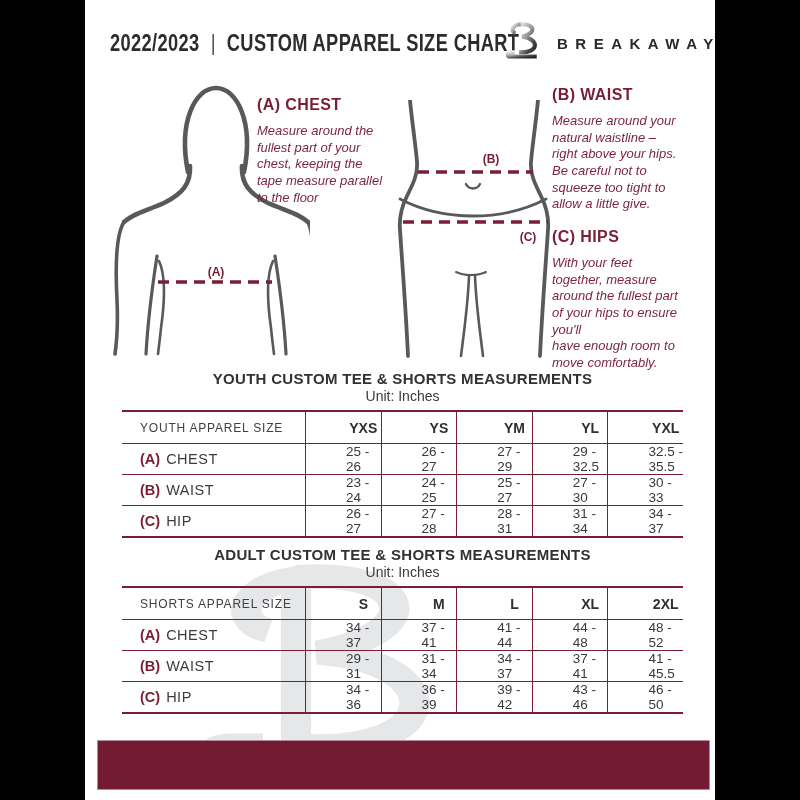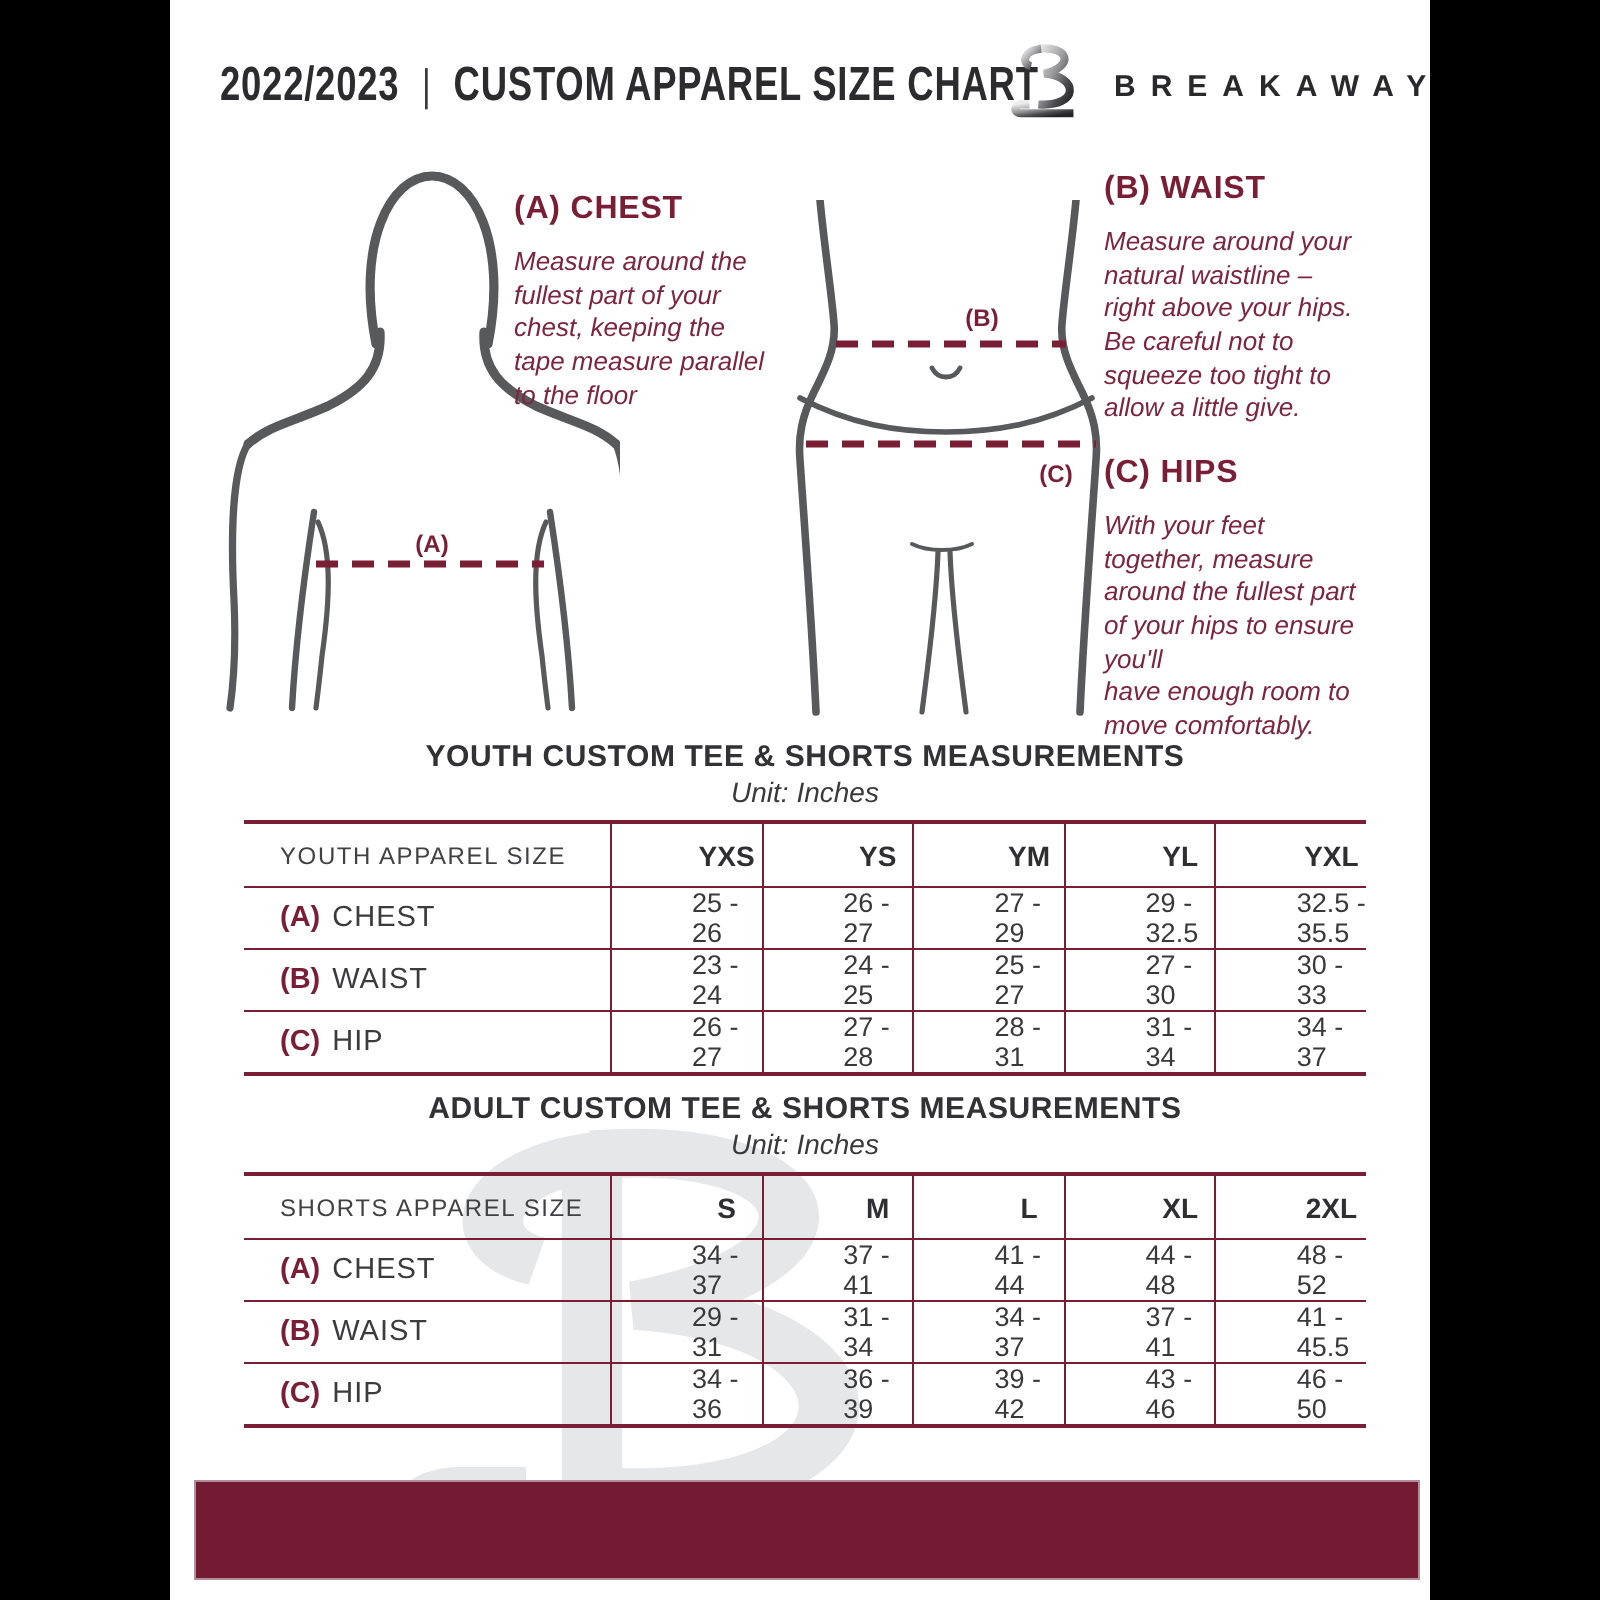--- a/index.html
+++ b/index.html
@@ -26,21 +26,21 @@
   .fig{position:absolute;}
   .fig-upper{left:25px;top:80px;}
   .fig-lower{left:305px;top:100px;}
   .fig path,.fig line{fill:none;stroke:#58595b;stroke-linecap:round;}
   .fig .dash{stroke:var(--maroon,#7a1e36);stroke-width:3.4;stroke-dasharray:11 7;stroke-linecap:butt;}
   .fig text{font-family:"Liberation Sans",sans-serif;font-size:12px;font-weight:bold;fill:var(--maroon,#7a1e36);}
 
   
   .sec-title{position:absolute;left:37px;width:561px;text-align:center;font-size:15px;font-weight:bold;
     color:#323234;letter-spacing:.3px;}
-  .sec-unit{position:absolute;left:37px;width:561px;text-align:center;font-size:14px;font-style:italic;color:#3a3a3c;}
+  .sec-unit{position:absolute;left:37px;width:561px;text-align:center;font-size:14px;color:#3a3a3c;}
 
   
   .size-table{position:absolute;left:37px;width:561px;display:grid;
     grid-template-columns:183px repeat(5,1fr);
     border-top:2px solid var(--maroon,#7a1e36);border-bottom:2px solid var(--maroon,#7a1e36);}
   .cell{display:flex;align-items:center;height:30px;border-bottom:1.5px solid var(--maroon,#7a1e36);
     font-size:13.5px;color:#39393b;}
   .cell.last{border-bottom:none;}
   .header-cell{height:31px;}
   .value-cell{justify-content:center;border-left:1.5px solid var(--maroon,#7a1e36);padding-left:40px;}

